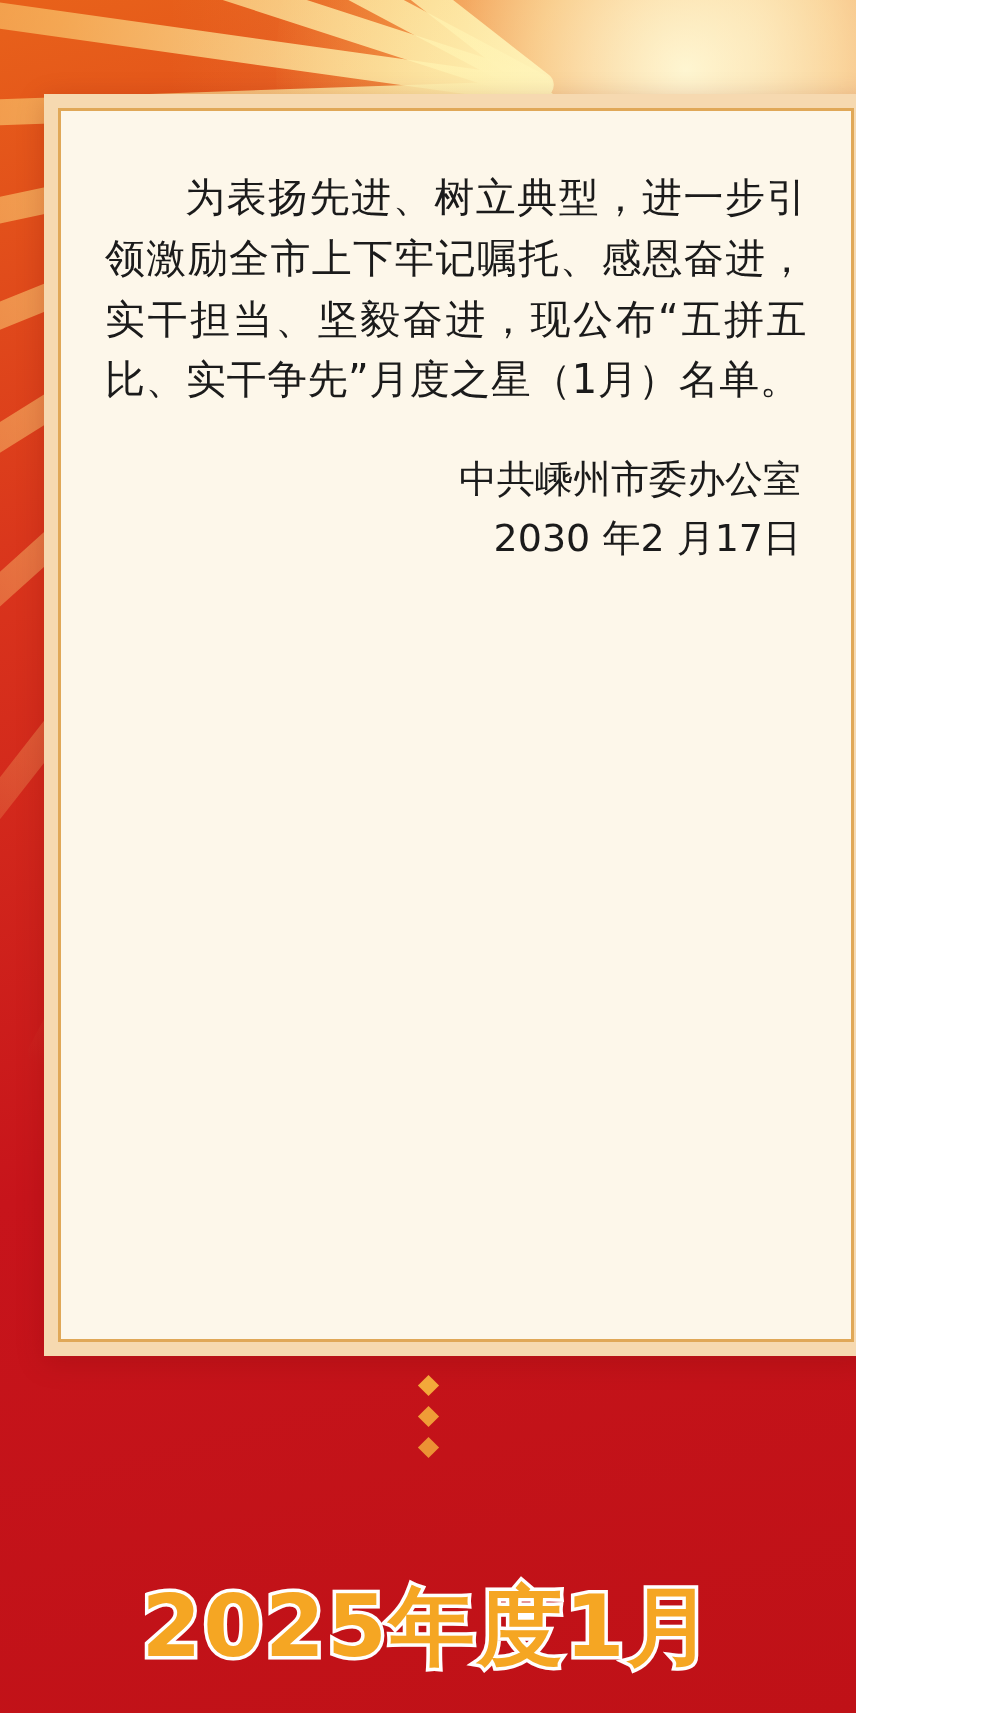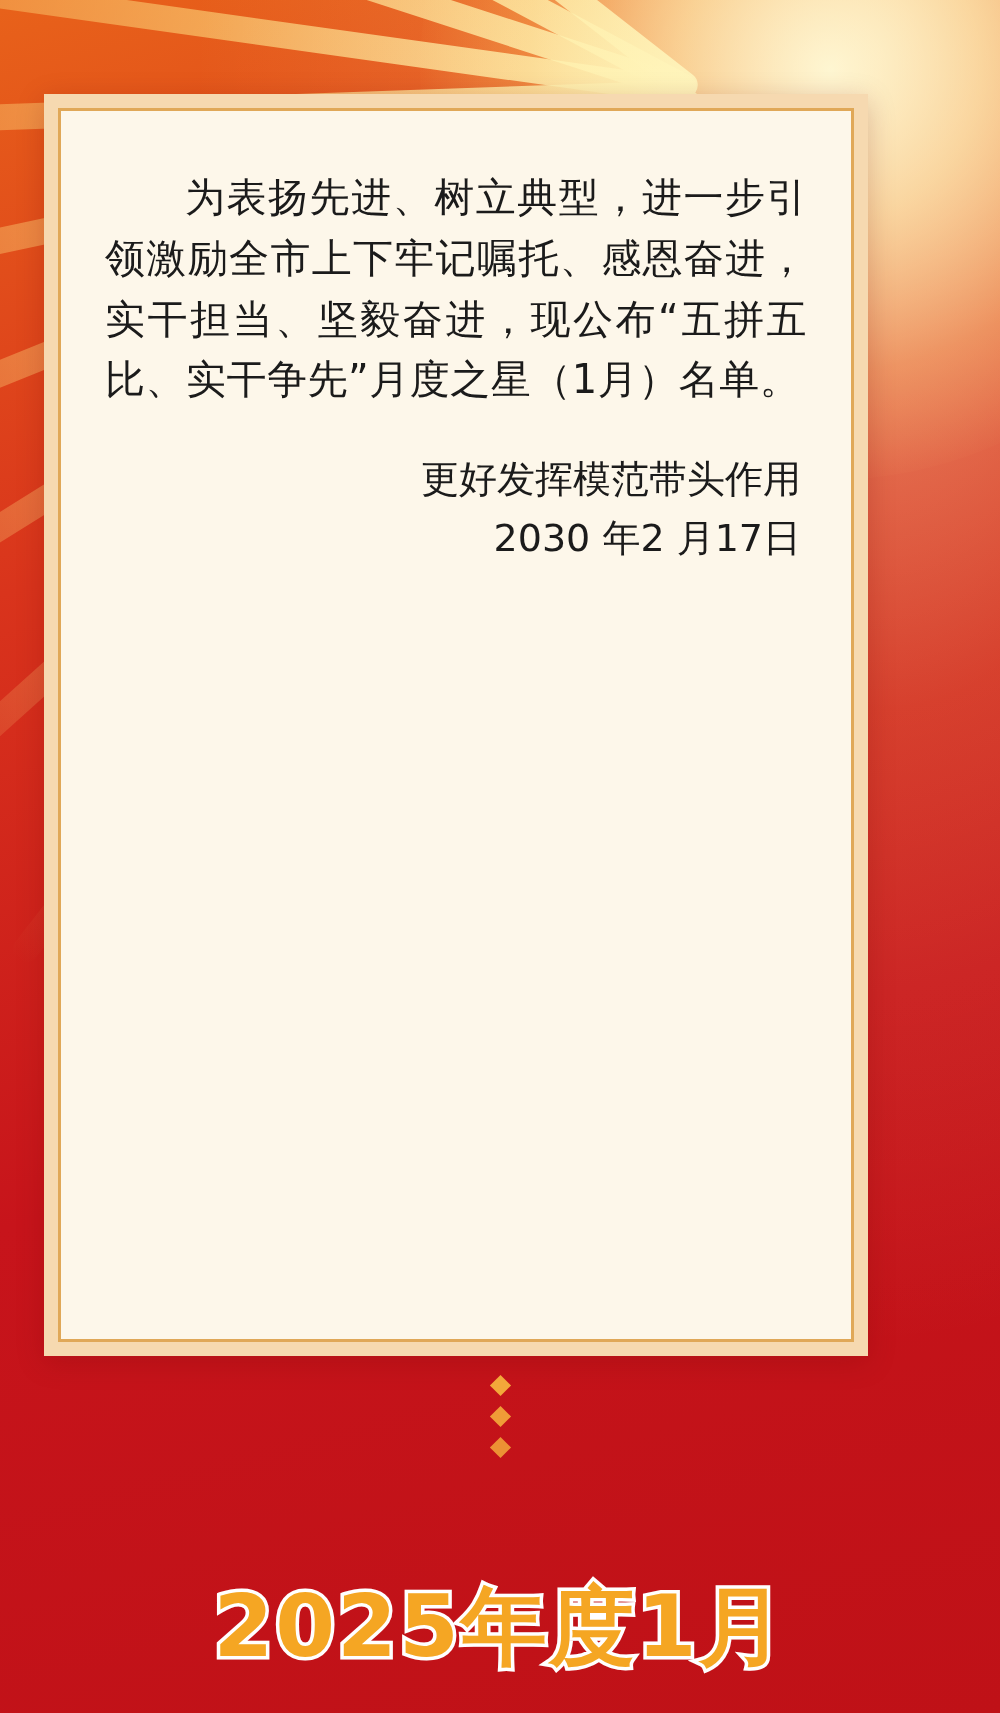--- a/index.html
+++ b/index.html
@@ -7,21 +7,21 @@
     padding: 0;
   }
   body {
     width: 1000px;
     height: 1713px;
     font-family: "DejaVu Sans", "Liberation Sans", sans-serif;
     overflow: hidden;
   }
   .poster {
     position: relative;
-    width: 1000px;
+    width: 856px;
     height: 1713px;
     background: linear-gradient(165deg, #e8621a 0%, #d9341c 30%, #c7141b 62%, #bf1117 100%);
     overflow: hidden;
   }
   
   .rays {
     position: absolute;
     top: -420px;
     right: -320px;
     width: 1250px;
@@ -170,21 +170,21 @@
   <div class="corner-fade"></div>
 
   <div class="card-outer">
     <div class="card-mid">
       <div class="card-inner">
 
         <p class="body-text indent">为表扬先进、树立典型，进一步引领激励全市上下牢记嘱托、感恩奋进，实干担当、坚毅奋进，现公布“五拼五比、实干争先”月度之星（1月）名单。</p>
 
 
         <div class="signature">
-          <div>更好发挥模范带头作用</div>
+          <div>中共嵊州市委办公室</div>
           <div>2030 年2 月17日</div>
         </div>
 
       </div>
     </div>
   </div>
 
   <div class="diamonds">
     <div class="diamond d1"></div>
     <div class="diamond d2"></div>

